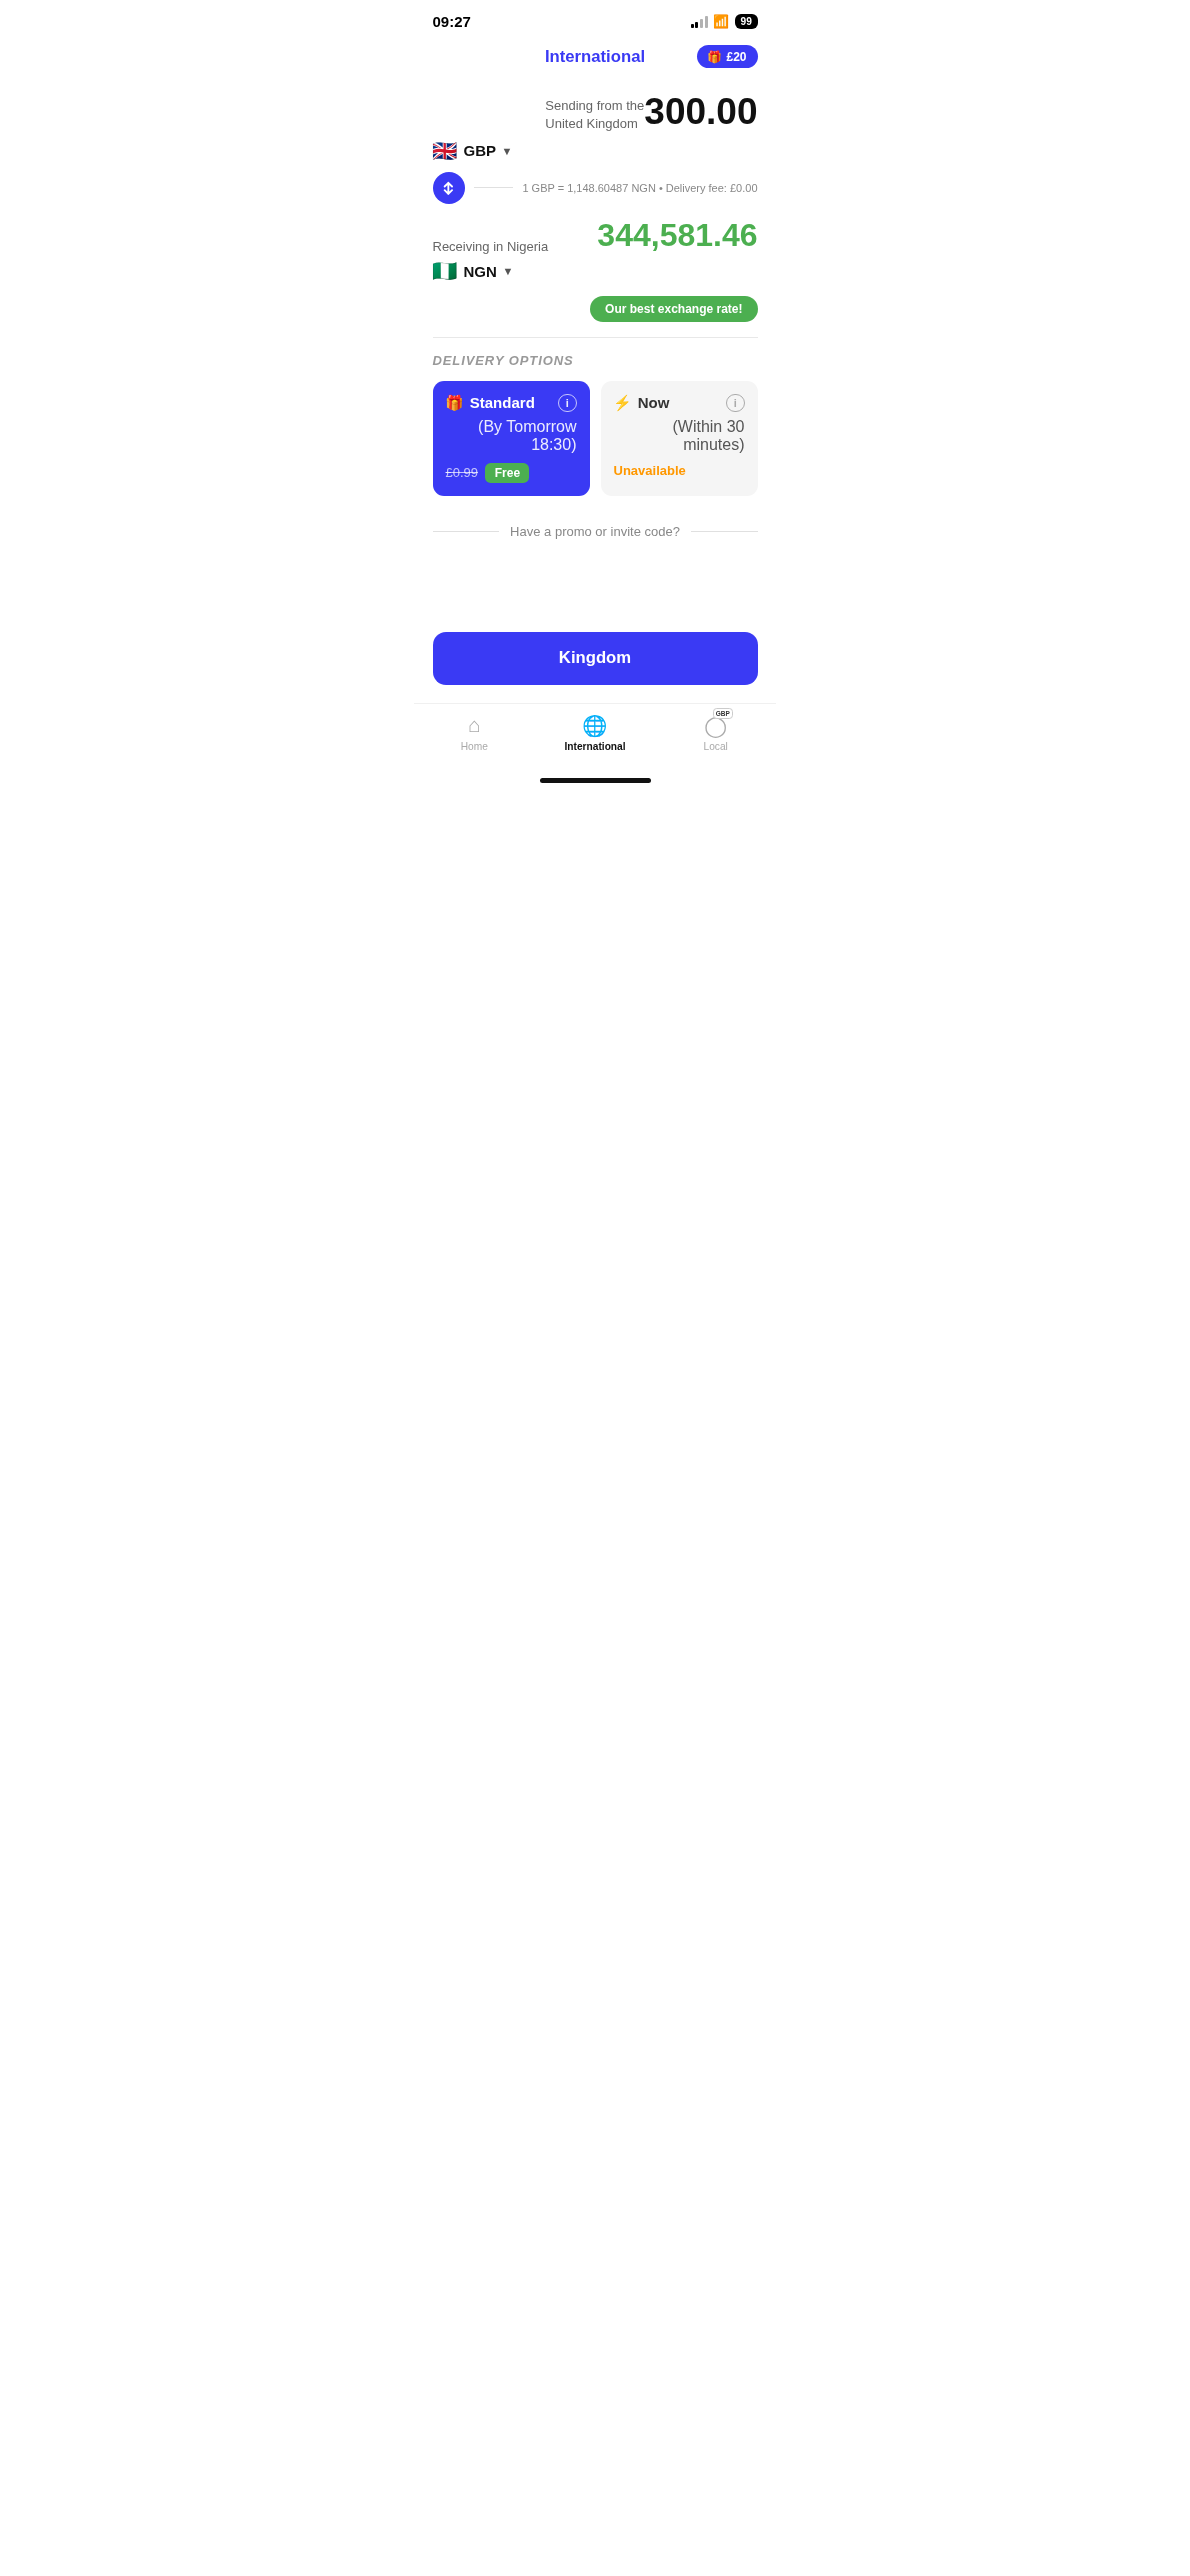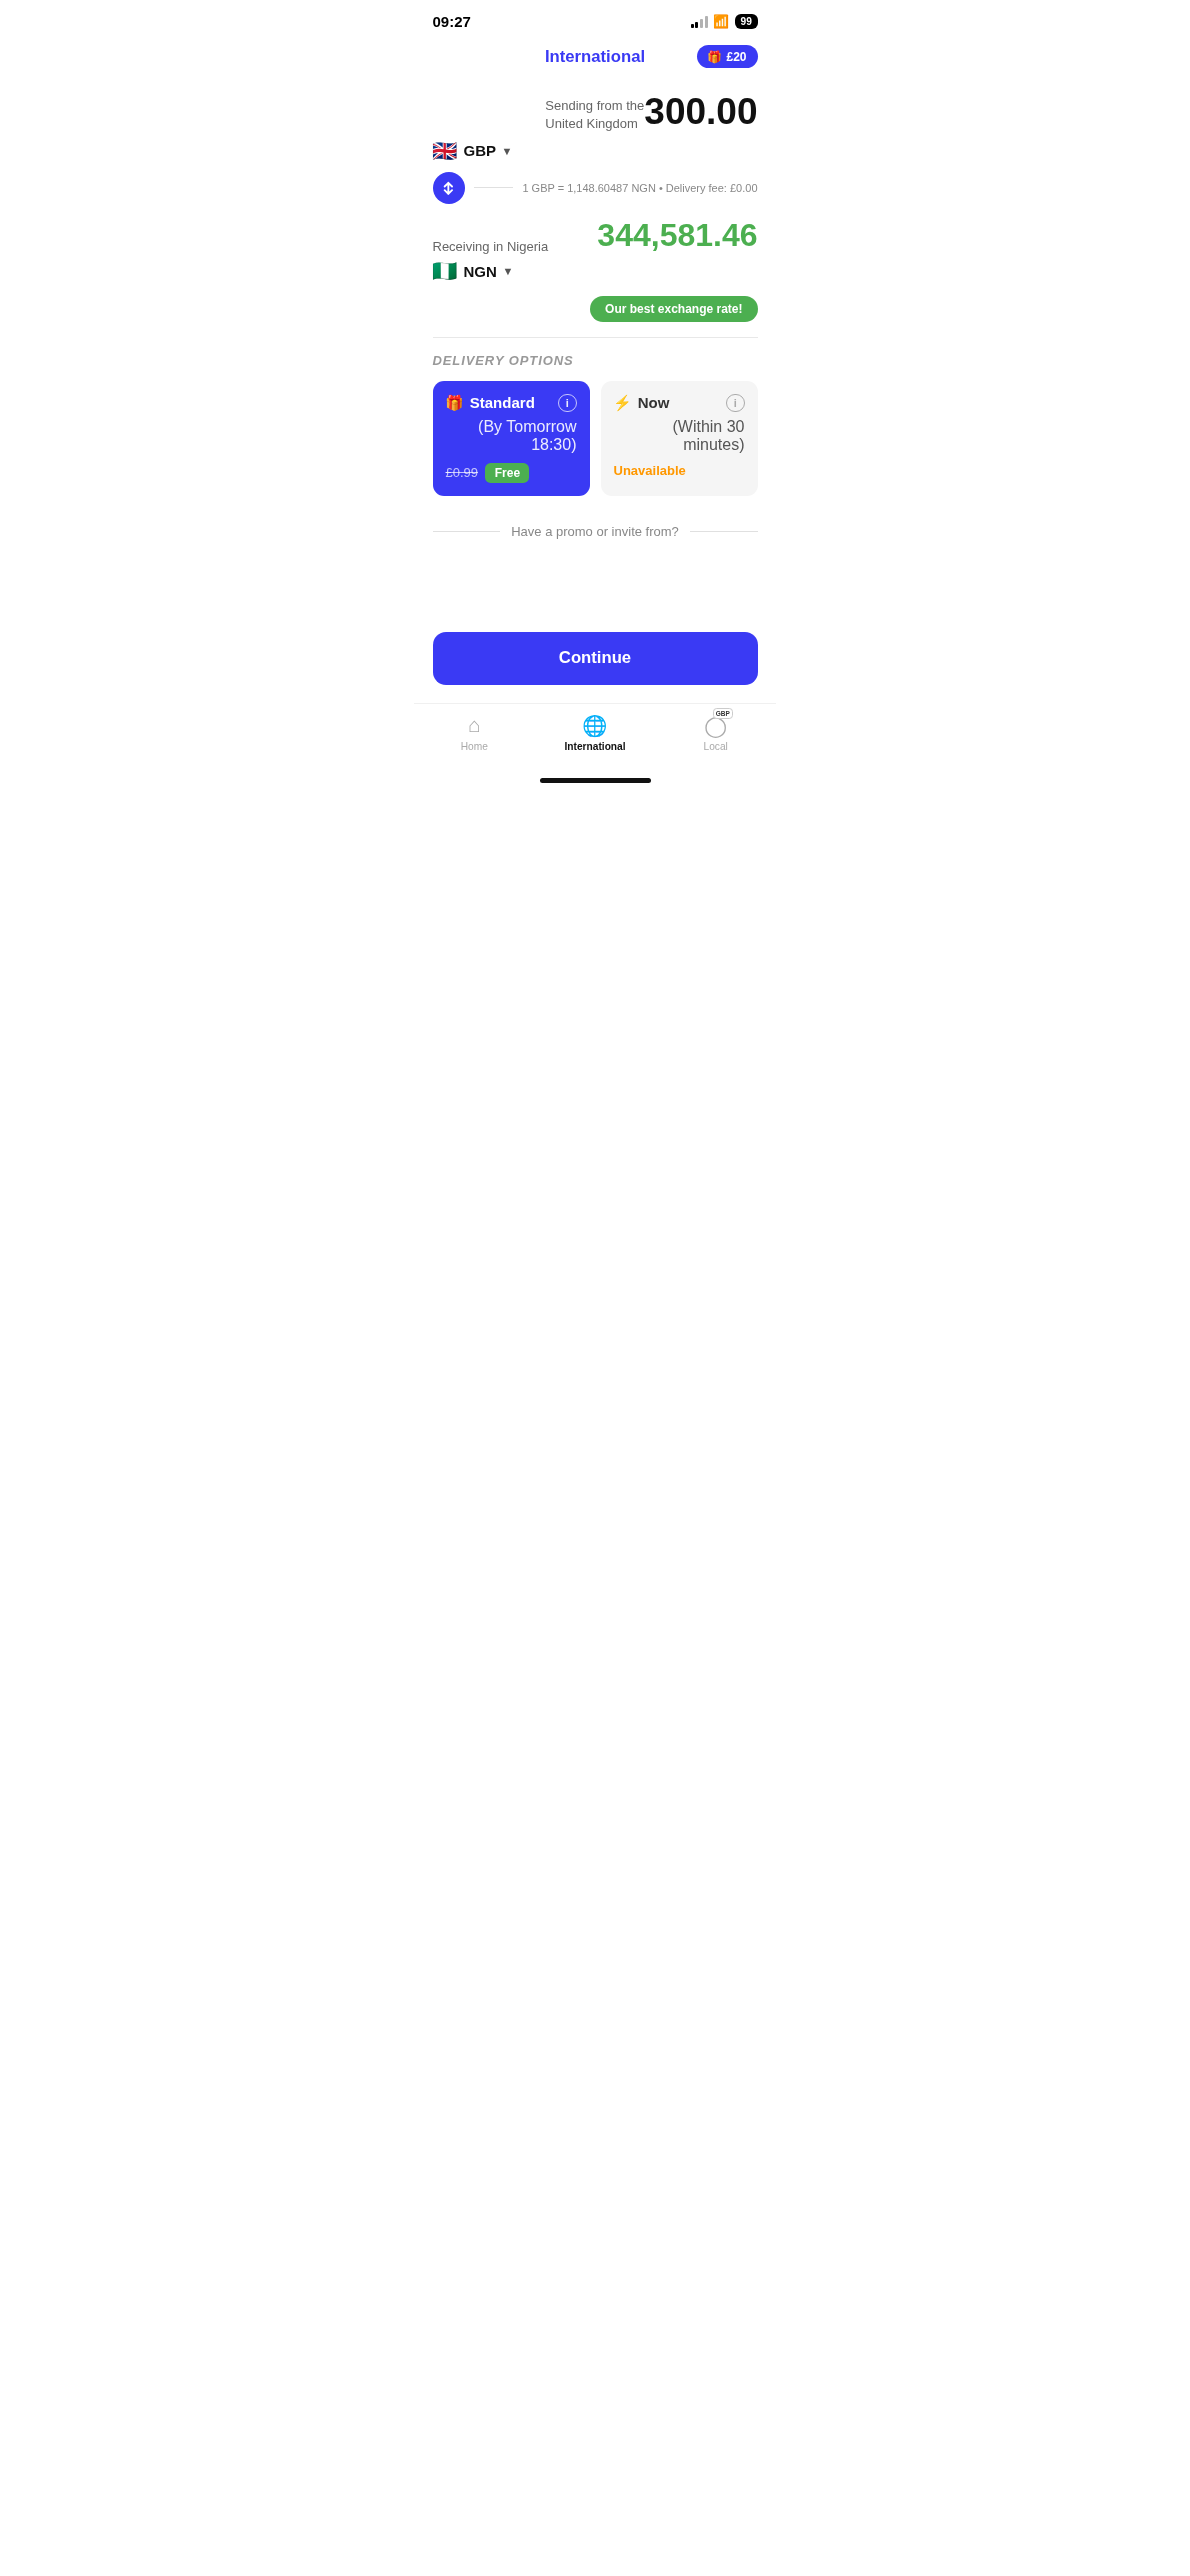--- a/index.html
+++ b/index.html
@@ -481,30 +481,30 @@
         </div>
         <div class="delivery-time unselected">(Within 30 minutes)</div>
         <div class="unavailable-text">Unavailable</div>
       </div>
 
     </div>
   </div>
 
   <div class="promo-row">
     <div class="promo-line"></div>
-    <span class="promo-text">Have a promo or invite from?</span>
+    <span class="promo-text">Have a promo or invite code?</span>
     <div class="promo-line"></div>
   </div>
 
   <div class="spacer"></div>
 
 </div>
 
 <div class="continue-btn-wrapper">
-  <button class="continue-btn">Continue</button>
+  <button class="continue-btn">Kingdom</button>
 </div>
 
 <div class="bottom-nav">
   <div class="nav-item">
     <span class="nav-icon">⌂</span>
     <span class="nav-label">Home</span>
   </div>
   <div class="nav-item">
     <span class="nav-icon active">🌐</span>
     <span class="nav-label active">International</span>

